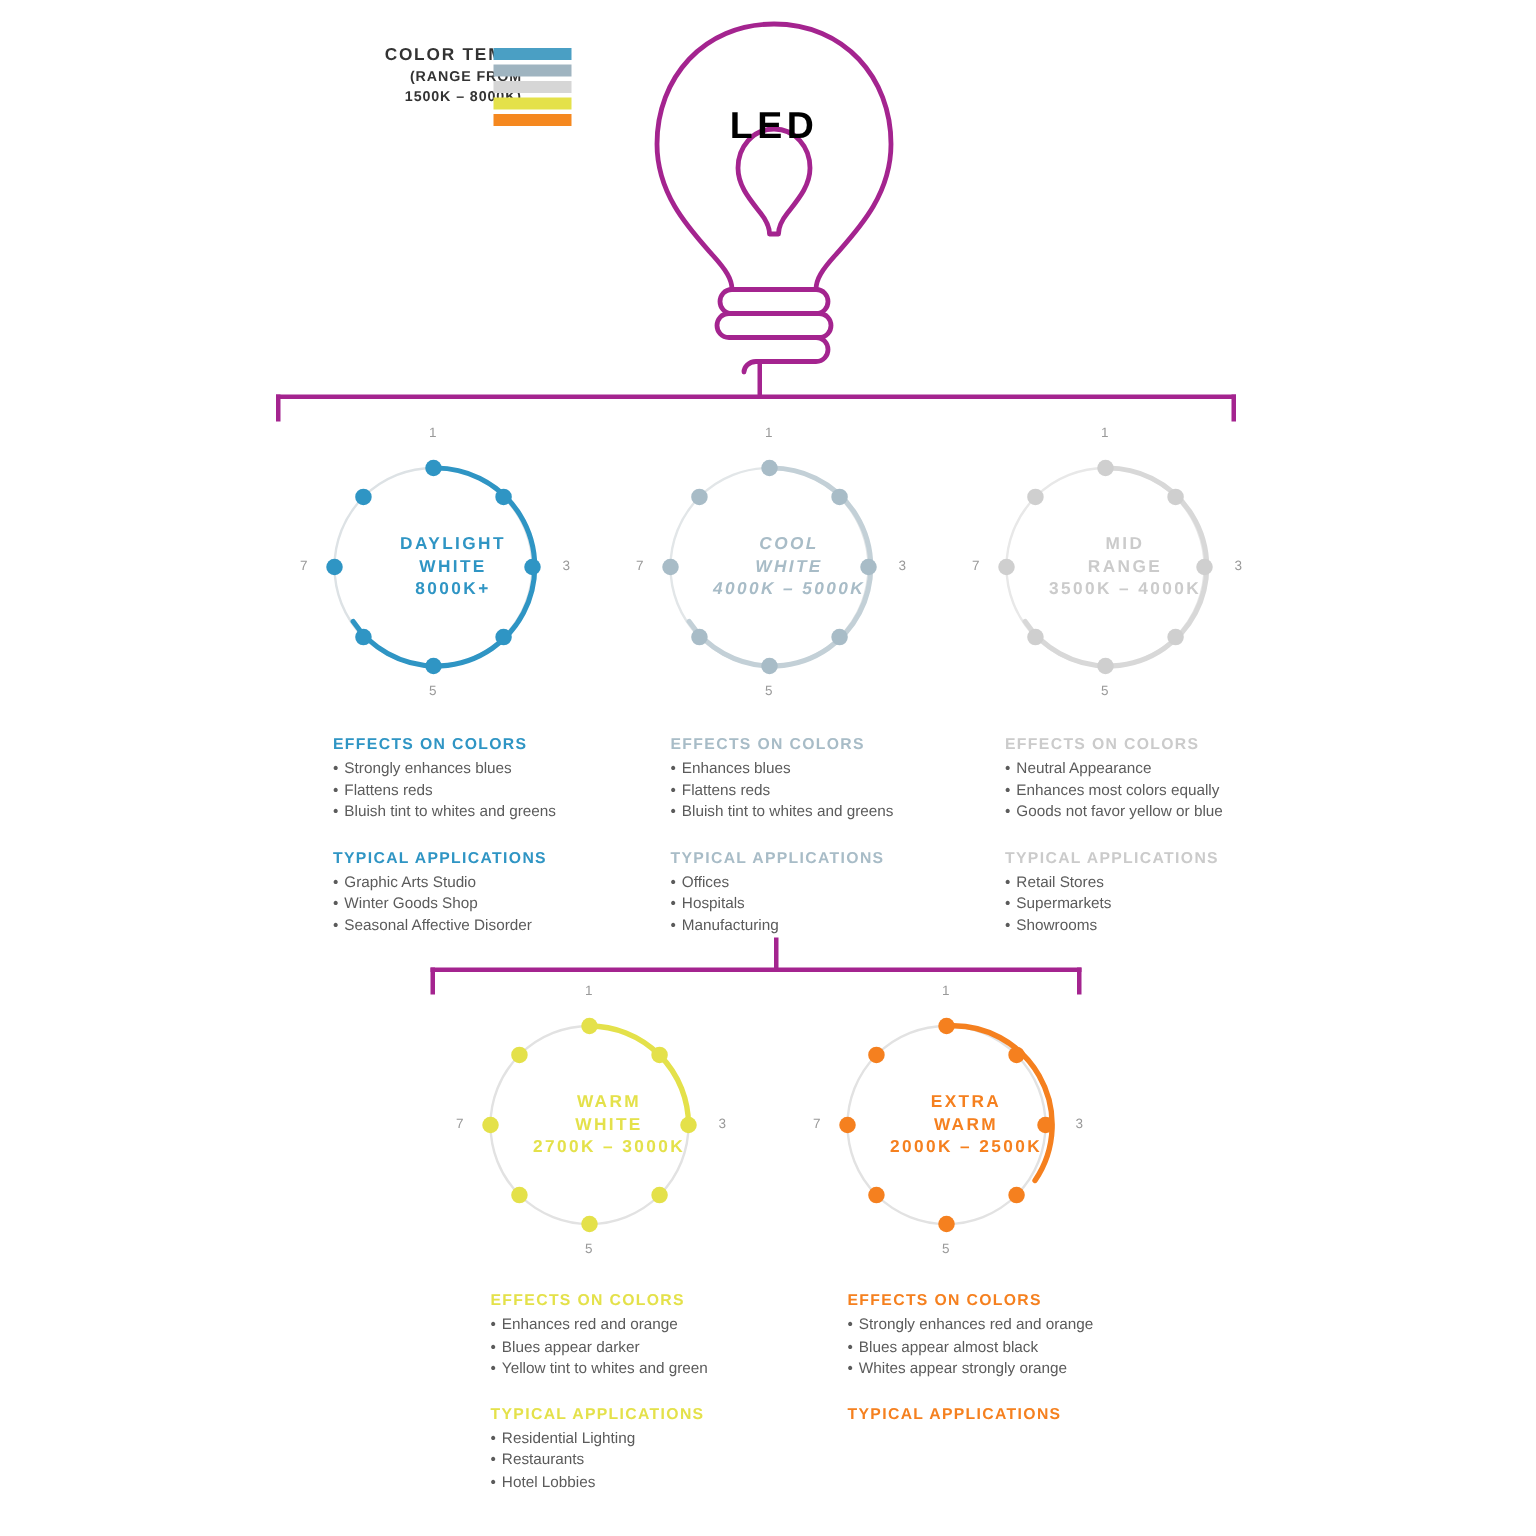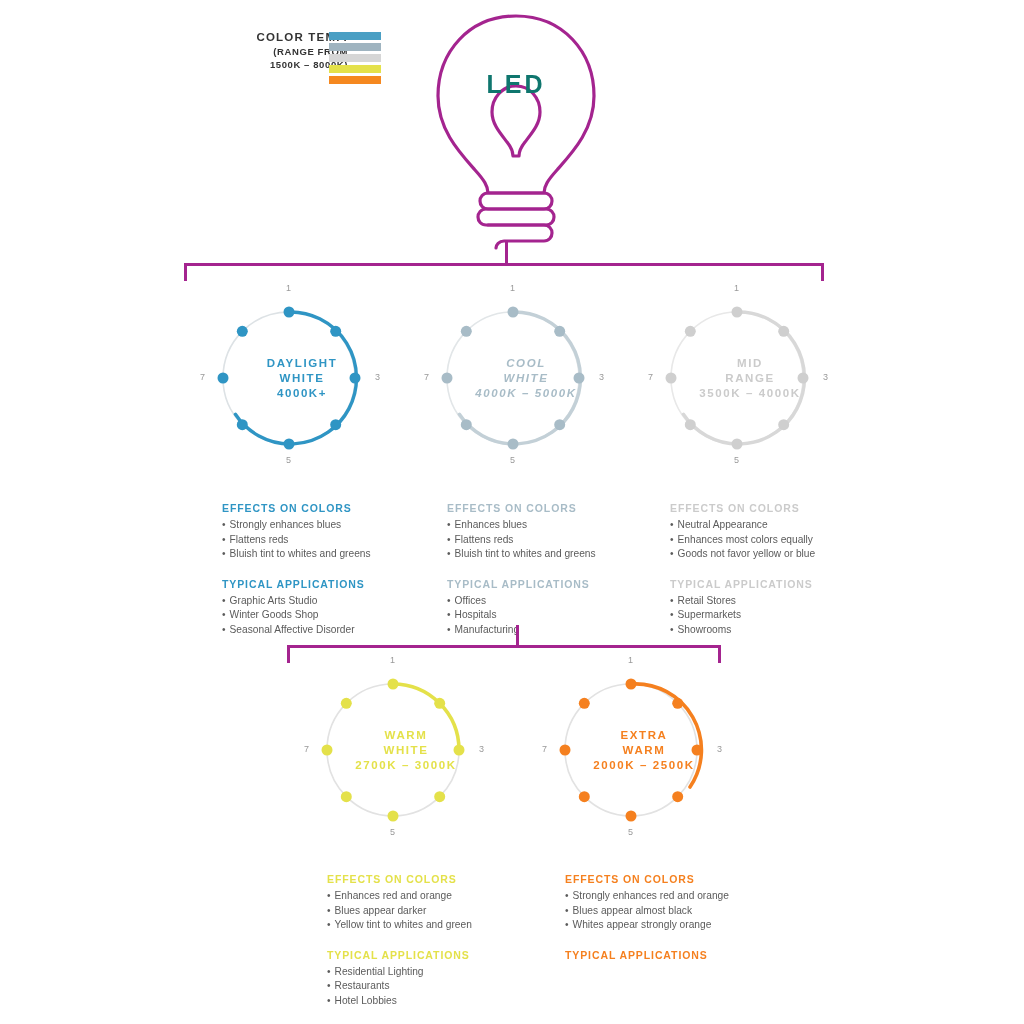--- a/index.html
+++ b/index.html
@@ -67,21 +67,21 @@
   .bulb-label {
     position: absolute;
     left: 420px;
     top: 8px;
     width: 192px;
     text-align: center;
     padding-top: 62px;
     font-size: 25px;
     letter-spacing: 3px;
     font-weight: bold;
-    color: #0f766e;
+    color: #000000;
   }
 
   
   .conn { position: absolute; background: #a4248f; }
 
   
   .dial {
     position: absolute;
     width: 164px;
     height: 164px;
@@ -107,21 +107,21 @@
     font-size: 9px;
     color: #999;
   }
 
   
   .info {
     position: absolute;
     width: 185px;
   }
   .info h4 {
-    margin: 16px 0 4px 0;
+    margin: 4px 0 4px 0;
     font-size: 10.5px;
     font-weight: bold;
     letter-spacing: 0.9px;
   }
   .info ul {
     margin: 0 0 16px 0;
     padding: 0;
     list-style: none;
   }
   .info li {
@@ -182,21 +182,21 @@
       <circle cx="148" cy="82" r="5.5" fill="#2f95c4"></circle>
       <circle cx="128.7" cy="128.7" r="5.5" fill="#2f95c4"></circle>
       <circle cx="82" cy="148" r="5.5" fill="#2f95c4"></circle>
       <circle cx="35.3" cy="128.7" r="5.5" fill="#2f95c4"></circle>
       <circle cx="16" cy="82" r="5.5" fill="#2f95c4"></circle>
       <circle cx="35.3" cy="35.3" r="5.5" fill="#2f95c4"></circle>
     </svg>
     <div class="dial-label" style="color:#2f95c4;">
       <span>DAYLIGHT</span>
       <span>WHITE</span>
-      <span>4000K+</span>
+      <span>8000K+</span>
     </div>
   </div>
   <div class="dial-num" style="left:286px; top:283px;">1</div>
   <div class="dial-num" style="left:375px; top:372px;">3</div>
   <div class="dial-num" style="left:286px; top:455px;">5</div>
   <div class="dial-num" style="left:200px; top:372px;">7</div>
 
   <div class="dial" style="left:431px; top:296px;">
     <svg width="164" height="164" viewBox="0 0 164 164">
       <circle cx="82" cy="82" r="66" fill="none" stroke="#e2e6e8" stroke-width="1.6"></circle>

